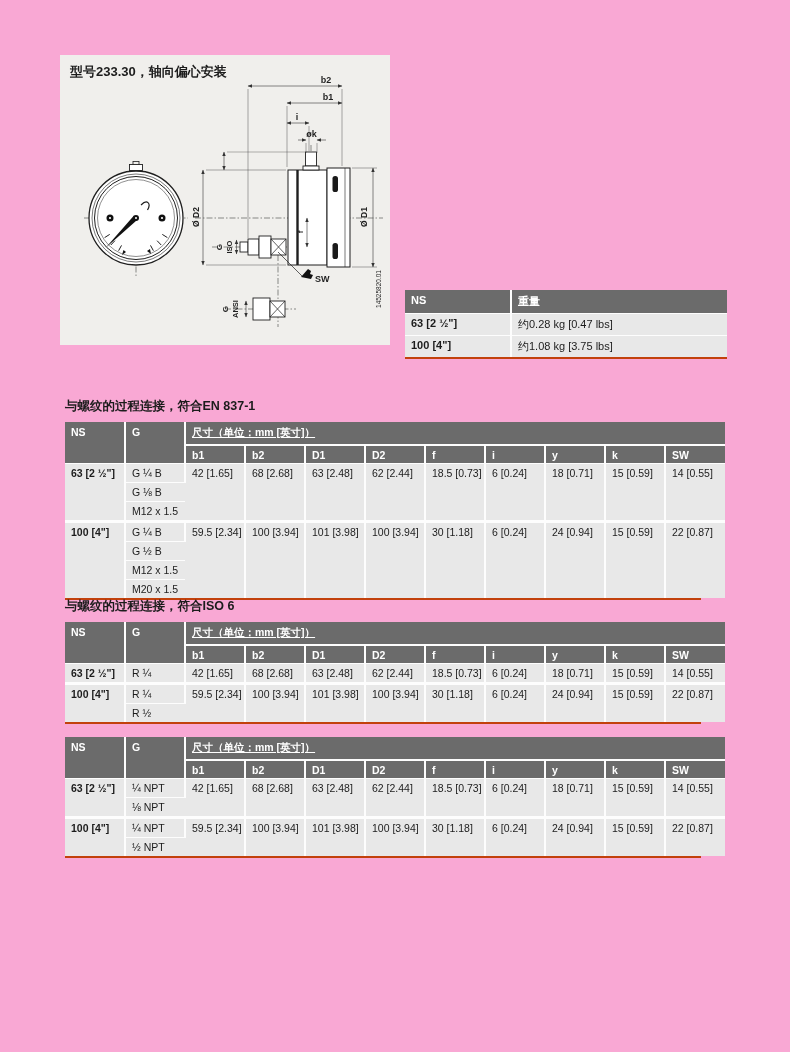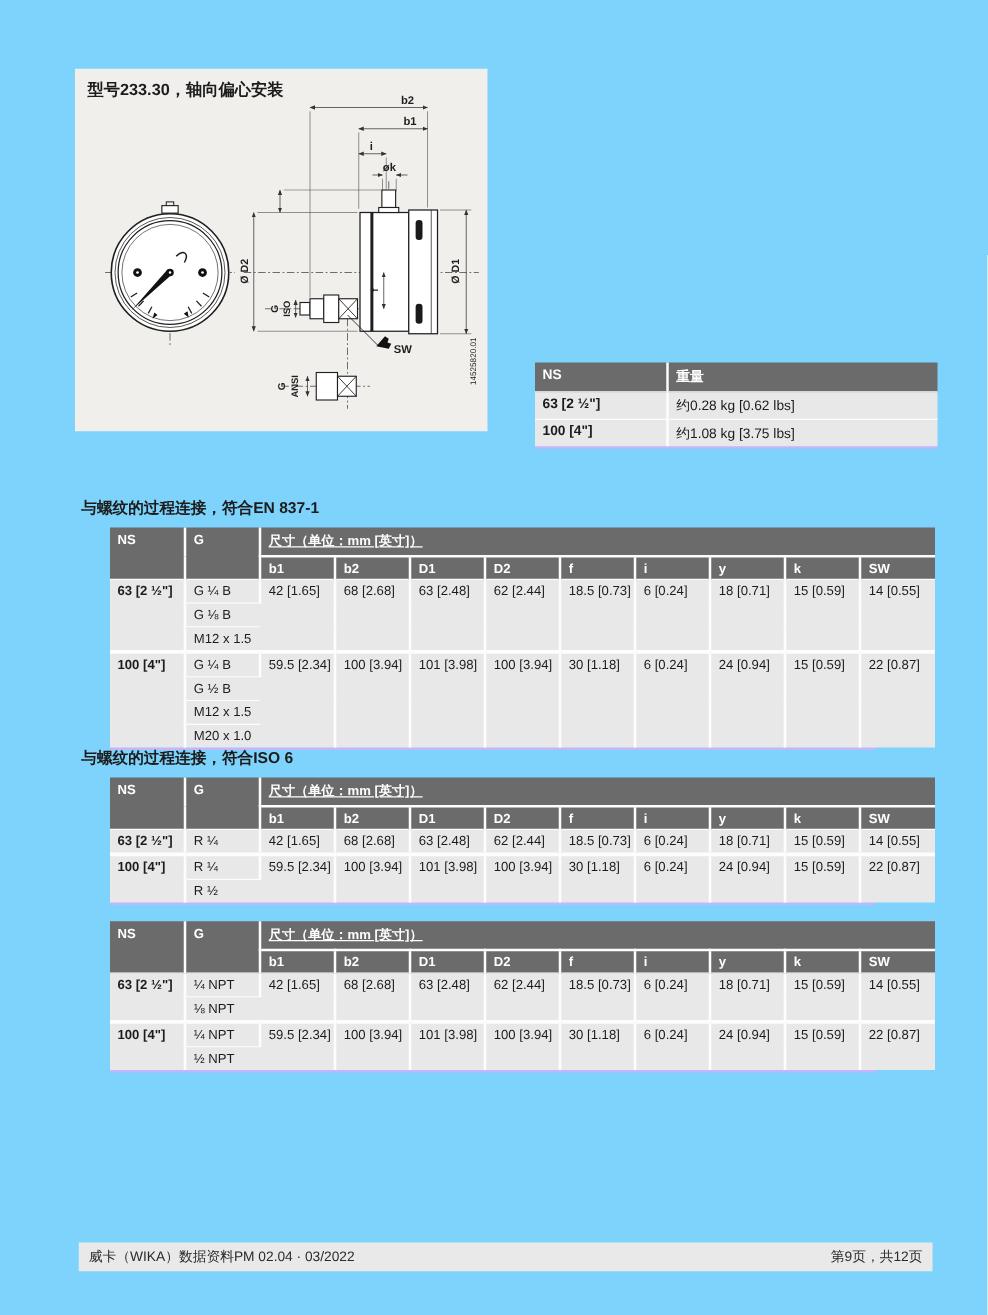--- a/index.html
+++ b/index.html
@@ -1,25 +1,25 @@
 <!DOCTYPE html>
 <html><head>
 <meta charset="utf-8">
 <style>
   html,body { margin:0; padding:0; background:#ffffff; }
   body { width:790px; height:1052px; font-family:"Liberation Sans","DejaVu Sans",sans-serif; }
-  .page { position:relative; width:790px; height:1052px; background:#7dd3fc; overflow:hidden; }
+  .page { position:relative; width:790px; height:1052px; background:#f9a8d4; overflow:hidden; }
 
   
   .drawing-panel { position:absolute; left:60px; top:55px; width:330px; height:290px; background:#f0efec; }
   .drawing-title { position:absolute; left:10px; top:8px; font-size:13px; font-weight:bold; color:#1c1c1c; white-space:nowrap; }
   svg.drawing { position:absolute; left:0; top:0; }
 
   
-  .tbl-wrap { border-bottom:2px solid #c4b5fd;margin-left:23px; }
+  .tbl-wrap { border-bottom:2px solid #c2410c; }
   table.data-table { border-collapse:collapse; table-layout:fixed; width:100%; font-size:10.5px; color:#1c1c1c; }
   .data-table th { background:#6b6b6b; color:#fff; text-align:left; font-weight:bold;
                    padding:4px 6px; border-right:2px solid #fdfdfd; vertical-align:top; white-space:nowrap; }
   .data-table th.sub { padding:2.5px 6px; }
   .data-table th.dim-group { border-bottom:2px solid #fdfdfd;text-decoration:underline; }
   .data-table td { background:#e8e8e8; padding:3px 6px; border-right:2px solid #fdfdfd;
                    border-top:1px solid #fdfdfd; vertical-align:top; white-space:nowrap; }
   .data-table th:last-child, .data-table td:last-child { border-right:none; }
   .data-table td.ns { font-weight:bold; }
   .data-table tr.gstart td { border-top:3px solid #fdfdfd; }
@@ -170,21 +170,21 @@
         </colgroup>
         <thead>
           <tr>
             <th>NS</th>
             <th>重量</th>
           </tr>
         </thead>
         <tbody>
           <tr>
             <td class="ns">63 [2 ½"]</td>
-            <td>约0.28 kg [0.62 lbs]</td>
+            <td>约0.28 kg [0.47 lbs]</td>
           </tr>
           <tr>
             <td class="ns">100 [4"]</td>
             <td>约1.08 kg [3.75 lbs]</td>
           </tr>
         </tbody>
       </table>
   </div>
 
   <div class="section" id="section-0">
@@ -255,21 +255,21 @@
               <td rowspan="4">15 [0.59]</td>
               <td rowspan="4">22 [0.87]</td>
             </tr>
             <tr>
               <td>G ½ B</td>
             </tr>
             <tr>
               <td>M12 x 1.5</td>
             </tr>
             <tr>
-              <td>M20 x 1.0</td>
+              <td>M20 x 1.5</td>
             </tr>
           </tbody>
         </table>
       </div>
   </div>
   <div class="section" id="section-1">
     <p class="section-title">与螺纹的过程连接，符合ISO 6</p>
     <div class="tbl-wrap">
         <table class="data-table dim-table" id="dim-table-1">
           <colgroup>
@@ -402,18 +402,14 @@
               <td rowspan="2">22 [0.87]</td>
             </tr>
             <tr>
               <td>½ NPT</td>
             </tr>
           </tbody>
         </table>
       </div>
   </div>
 
-  <div class="footer">
-    <span>威卡（WIKA）数据资料PM 02.04 · 03/2022</span>
-    <span>第9页，共12页</span>
-  </div>
 
 </div>
 
 </body></html>

